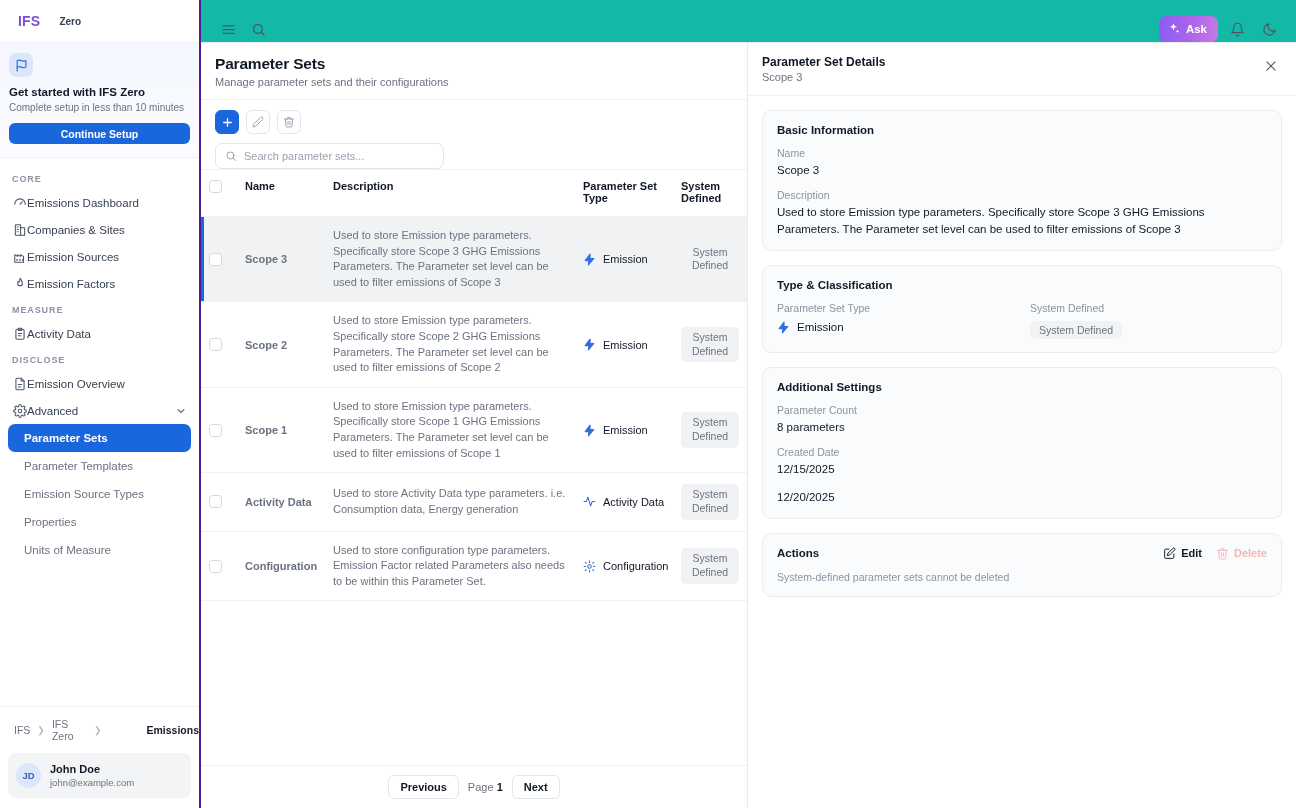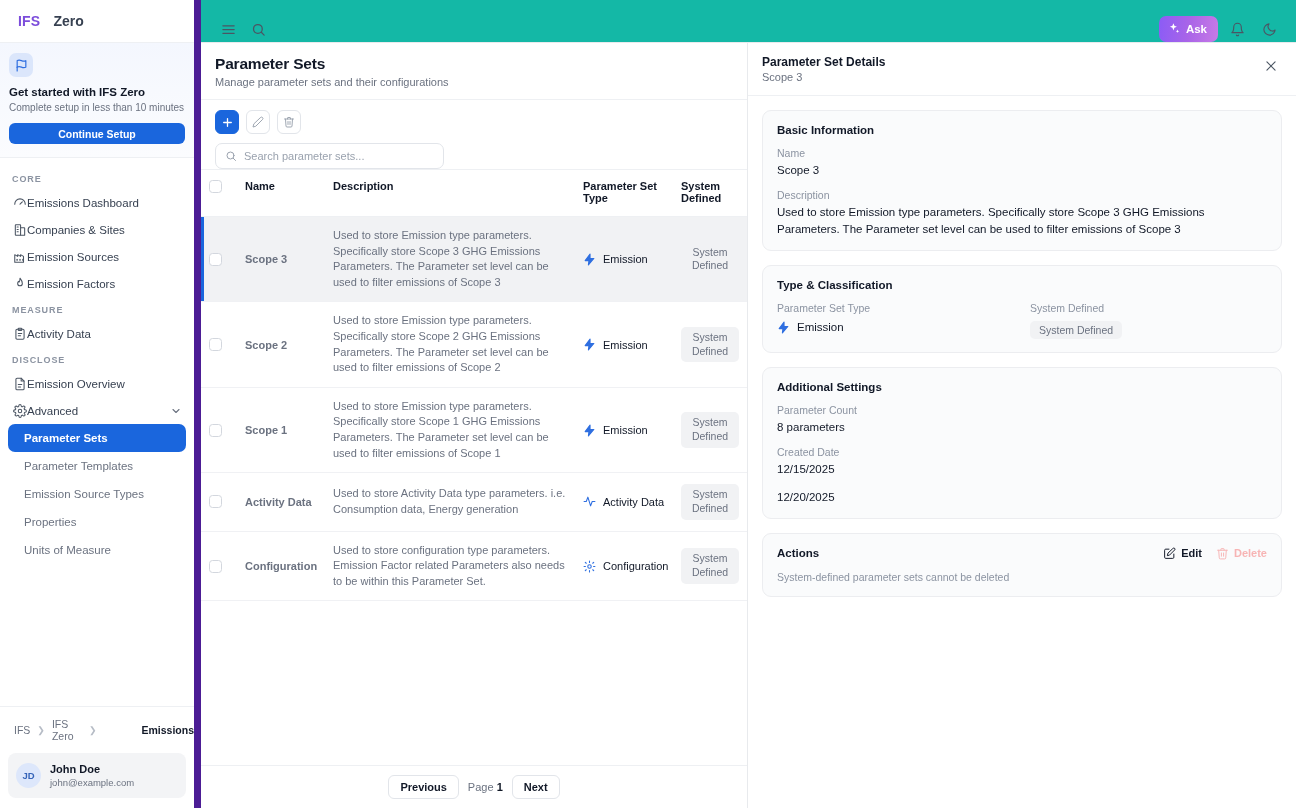--- a/index.html
+++ b/index.html
@@ -10,30 +10,30 @@
     color: #111827;
     overflow: hidden;
     -webkit-font-smoothing: antialiased;
   }
   .app { display: flex; width: 1296px; height: 808px; }
 
   
   .sidebar {
     width: 201px; height: 808px; flex: 0 0 201px;
     background: #ffffff;
-    border-right: 7px solid #4c1d95;
+    border-right: 2px solid #4c1d95;
     display: flex; flex-direction: column;
     position: relative;
   }
   .brand {
     height: 43px; display: flex; align-items: center;
     padding-left: 18px; border-bottom: 1px solid #eef0f3;
   }
   .brand-ifs { color: #7c4ddb; font-weight: bold; font-size: 14px; letter-spacing: .2px; }
-  .brand-zero { color: #374151; font-weight: bold; font-size: 14px; margin-left: 13px; }
+  .brand-zero { color: #374151; font-weight: bold; font-size: 10px; margin-left: 19px; }
 
   .getstarted {
     padding: 10px 9px 13px 9px;
     background: linear-gradient(180deg,#f4f7fe 0%, #fbfcfe 100%);
     border-bottom: 1px solid #eef0f3;
   }
   .flag-box {
     width: 24px; height: 24px; border-radius: 7px; background: #dbe6fb;
     display: flex; align-items: center; justify-content: center; margin-bottom: 8px;
   }

